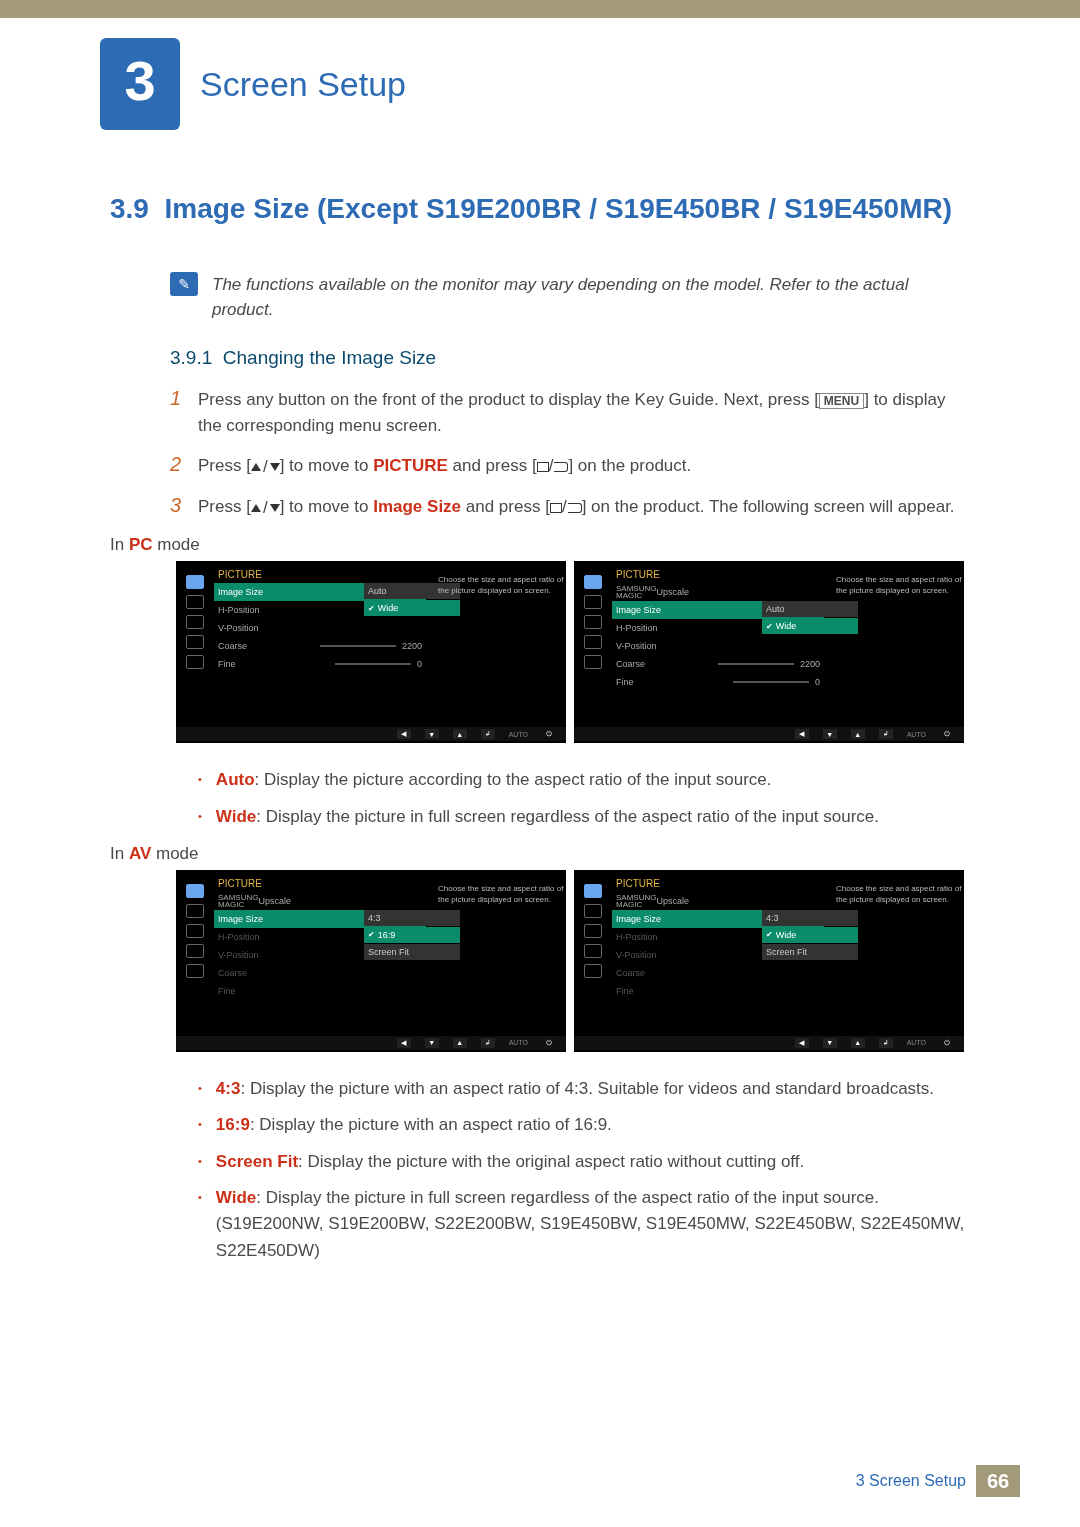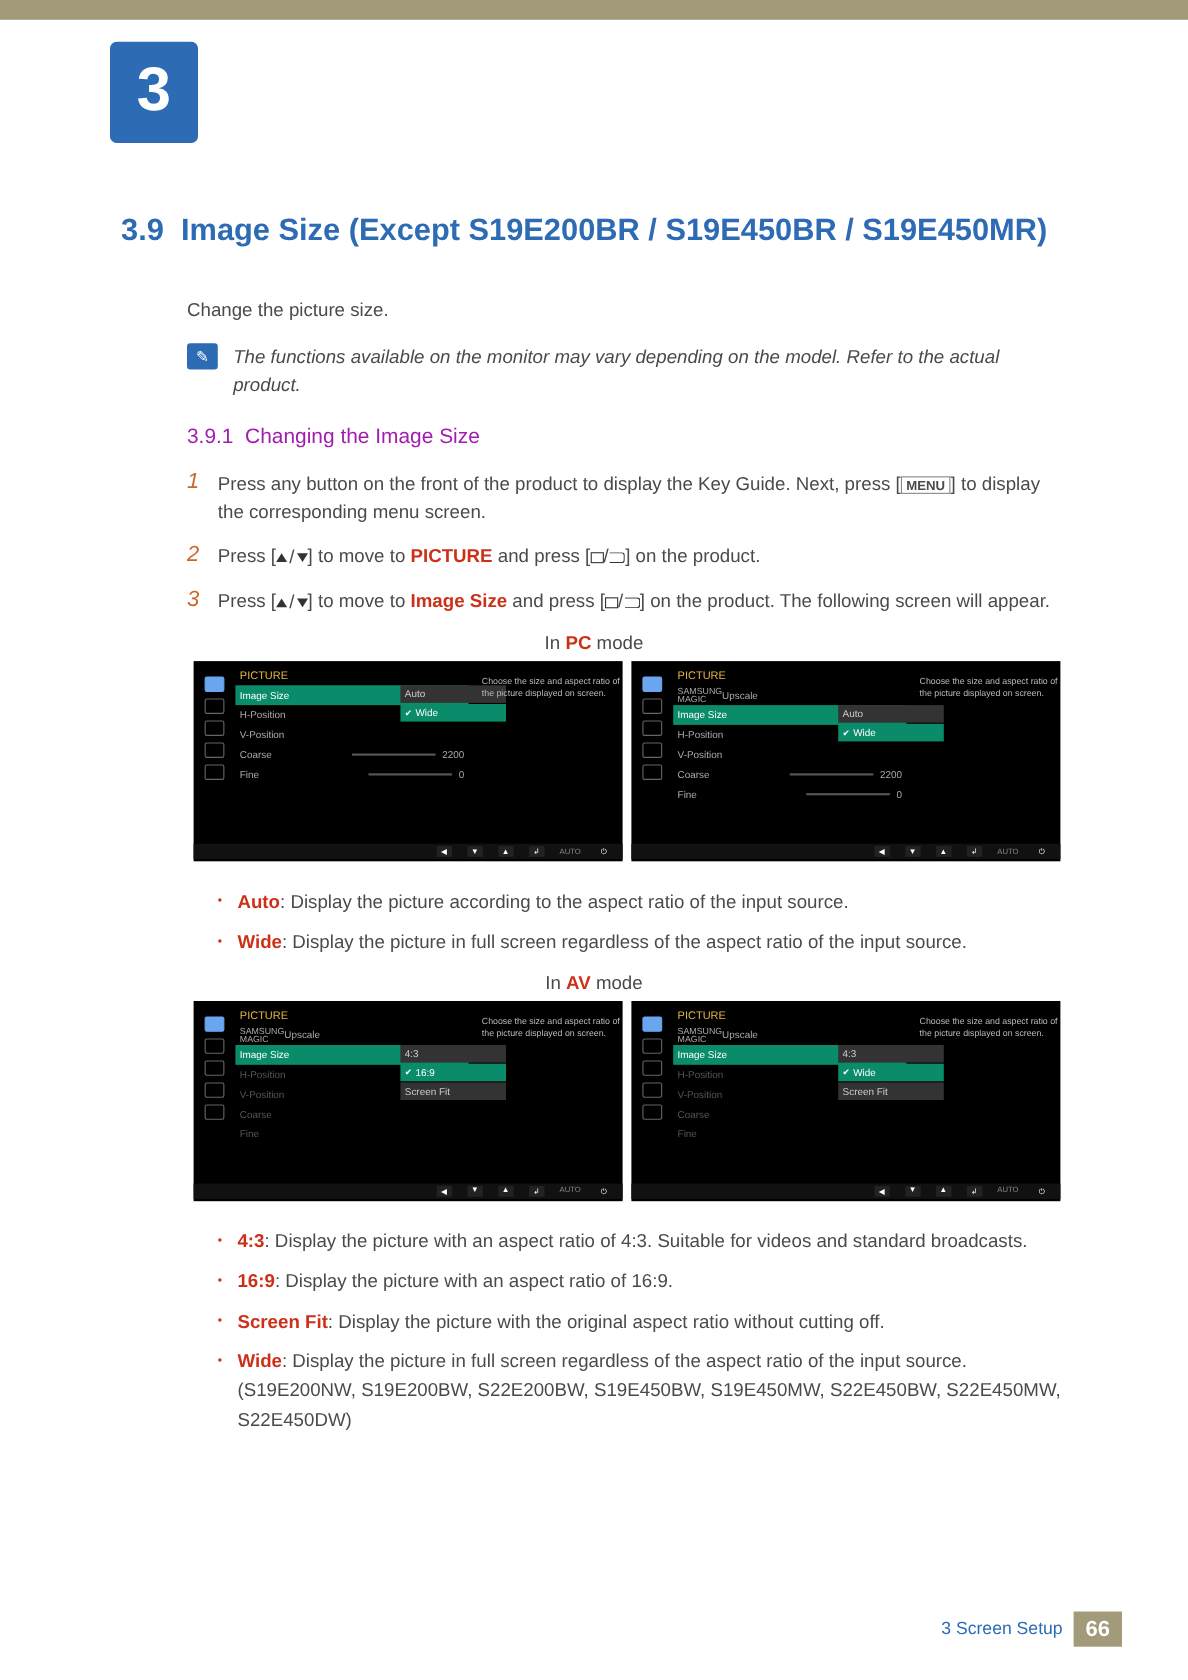--- a/index.html
+++ b/index.html
@@ -8,35 +8,35 @@
 .top-band { height: 18px; background: #a39a7a; }
 .header { padding: 20px 100px 0 100px; display: flex; align-items: center; }
 .chapter-badge { width: 80px; height: 92px; background: #2d6bb4; border-radius: 6px; display: flex; align-items: center; justify-content: center; color: #fff; font-size: 56px; font-weight: bold; padding-bottom: 8px; }
 .chapter-title { font-size: 34px; color: #2d6bb4; font-weight: 500; margin-left: 20px; }
 .content { padding: 60px 110px 0 110px; }
 .section-title { font-size: 28px; color: #2d6bb4; font-weight: 700; margin-bottom: 44px; line-height: 1.35; }
 .para { font-size: 17px; color: #4a4a4a; margin: 10px 0 20px 60px; }
 .note-row { display: flex; align-items: flex-start; margin: 0 0 24px 60px; }
 .note-icon { width: 28px; height: 24px; background: #2d6bb4; border-radius: 3px; margin-right: 14px; flex-shrink: 0; display: flex; align-items: center; justify-content: center; color: #fff; font-size: 14px; }
 .note-text { font-size: 17px; color: #4a4a4a; line-height: 1.5; font-style: italic; }
-.subsection { font-size: 19px; color: #a21caf; font-weight: 500; margin: 12px 0 18px 60px; }
+.subsection { font-size: 19px; color: #0c4a6e; font-weight: 500; margin: 12px 0 18px 60px; }
 ol.steps { list-style: none; margin-left: 60px; }
 ol.steps li { display: flex; margin-bottom: 14px; }
 ol.steps li .num { color: #c96a2b; font-size: 20px; font-style: italic; font-weight: 500; width: 28px; flex-shrink: 0; }
 ol.steps li .txt { font-size: 17px; color: #4a4a4a; line-height: 1.55; }
 .menu-key { border: 1px solid #888; padding: 0 4px; font-size: 12px; font-weight: bold; background: #fff; }
 .icon-inline { display: inline-flex; align-items: center; gap: 2px; vertical-align: middle; }
 .tri { display: inline-block; width: 0; height: 0; }
 .tri-up { border-left: 5px solid transparent; border-right: 5px solid transparent; border-bottom: 8px solid #333; }
 .tri-down { border-left: 5px solid transparent; border-right: 5px solid transparent; border-top: 8px solid #333; }
 .enter-icon { display: inline-flex; align-items: center; }
 .sq-outline { width: 12px; height: 10px; border: 1.5px solid #333; }
 .enter-arrow { width: 14px; height: 10px; border: 1.5px solid #333; border-left: none; border-radius: 0 3px 3px 0; margin-left: 1px; position: relative; }
 .bold-red { color: #cc3018; font-weight: bold; }
-.mode-label { text-align: center; font-size: 17px; color: #4a4a4a; margin: 14px 0 6px; }
+.mode-label { font-size: 17px; color: #4a4a4a; margin: 14px 0 6px; }
 .osd-row { display: flex; justify-content: center; gap: 8px; margin: 2px 0 14px 60px; }
 .osd { width: 390px; height: 182px; background: #000; position: relative; font-size: 9px; color: #aaa; }
 .osd-sidebar { position: absolute; left: 6px; top: 14px; width: 26px; display: flex; flex-direction: column; gap: 6px; align-items: center; }
 .osd-icon { width: 18px; height: 14px; border: 1px solid #666; border-radius: 2px; }
 .osd-icon.blue { background: #6aa5f0; border-color: #6aa5f0; }
 .osd-main { position: absolute; left: 38px; top: 8px; right: 140px; }
 .osd-header { color: #e6b544; font-size: 10px; margin-bottom: 3px; padding-left: 4px; }
 .osd-list { }
 .osd-item { display: flex; align-items: center; height: 18px; padding: 0 4px; }
 .osd-item.sel { background: #0a8c6a; color: #fff; }
@@ -59,28 +59,28 @@
 .footer-page { background: #a39a7a; color: #fff; width: 44px; height: 32px; display: flex; align-items: center; justify-content: center; font-size: 20px; font-weight: bold; }
 .magic { font-size: 8px; line-height: 0.9; display: inline-block; }
 </style>
 </head>
 <body>
 
 <div class="page">
   <div class="top-band"></div>
   <div class="header">
     <div class="chapter-badge">3</div>
+    <div class="chapter-title">Screen Setup</div>
   </div>
 
   <div class="content">
     <div class="section-title">
       <span>3.9</span>&nbsp;&nbsp;<span>Image Size (Except S19E200BR / S19E450BR / S19E450MR)</span>
     </div>
 
-    <div class="para">Change the picture size.</div>
 
     <div class="note-row">
       <div class="note-icon">✎</div>
       <div class="note-text">The functions available on the monitor may vary depending on the model. Refer to the actual product.</div>
     </div>
 
     <div class="subsection">
       <span>3.9.1</span>&nbsp;&nbsp;<span>Changing the Image Size</span>
     </div>
 

